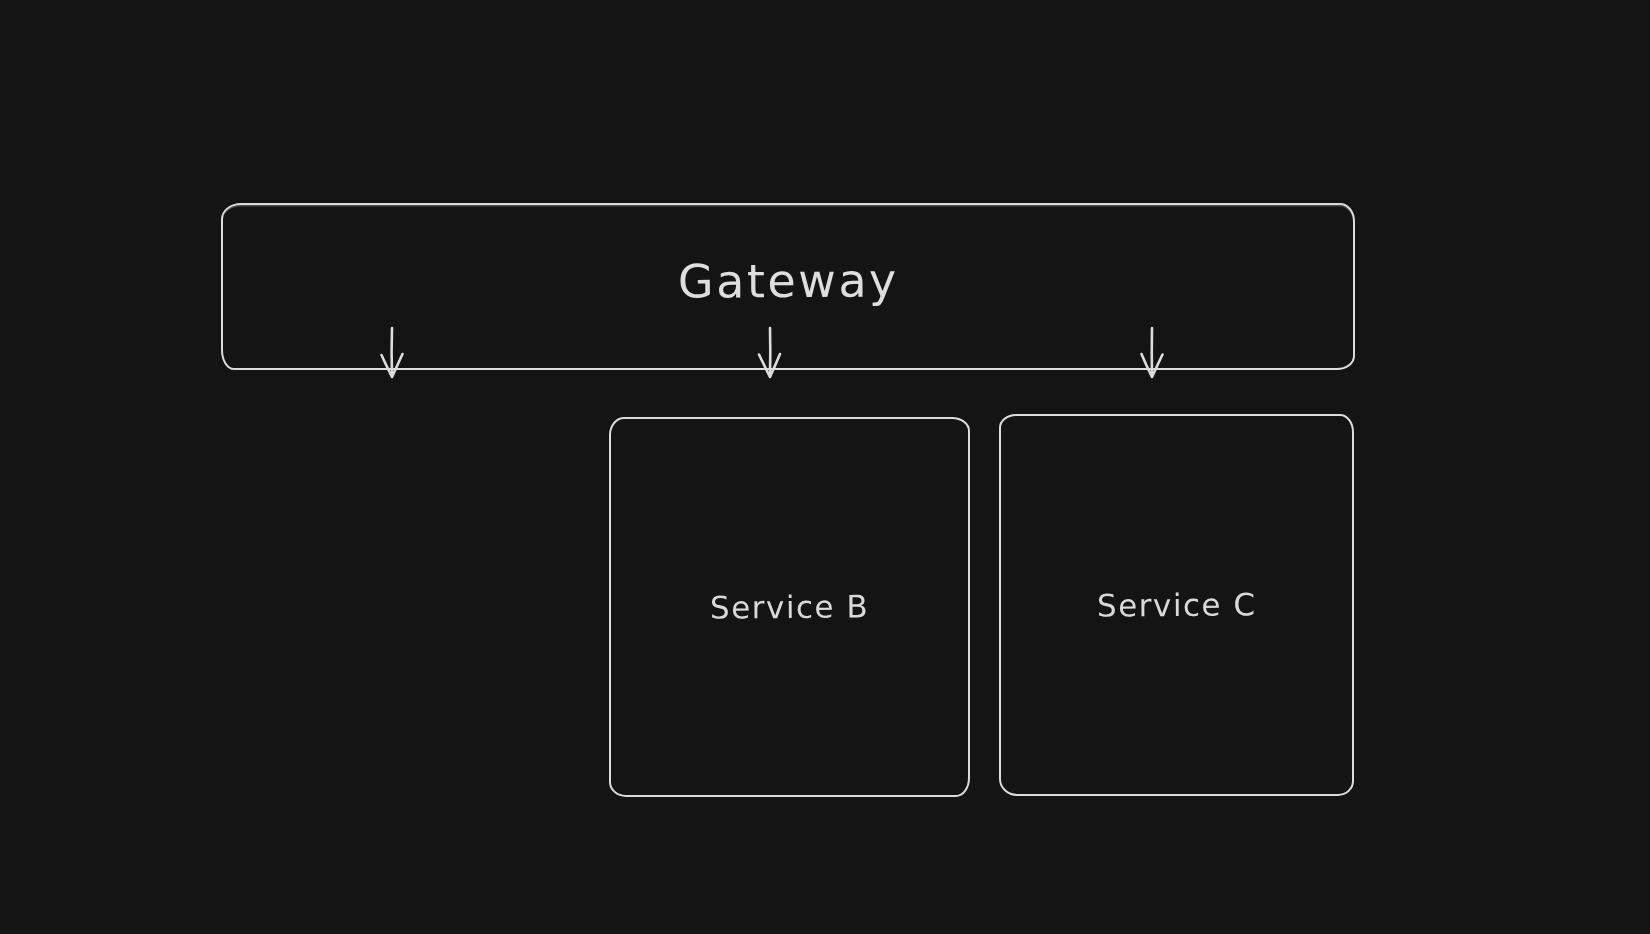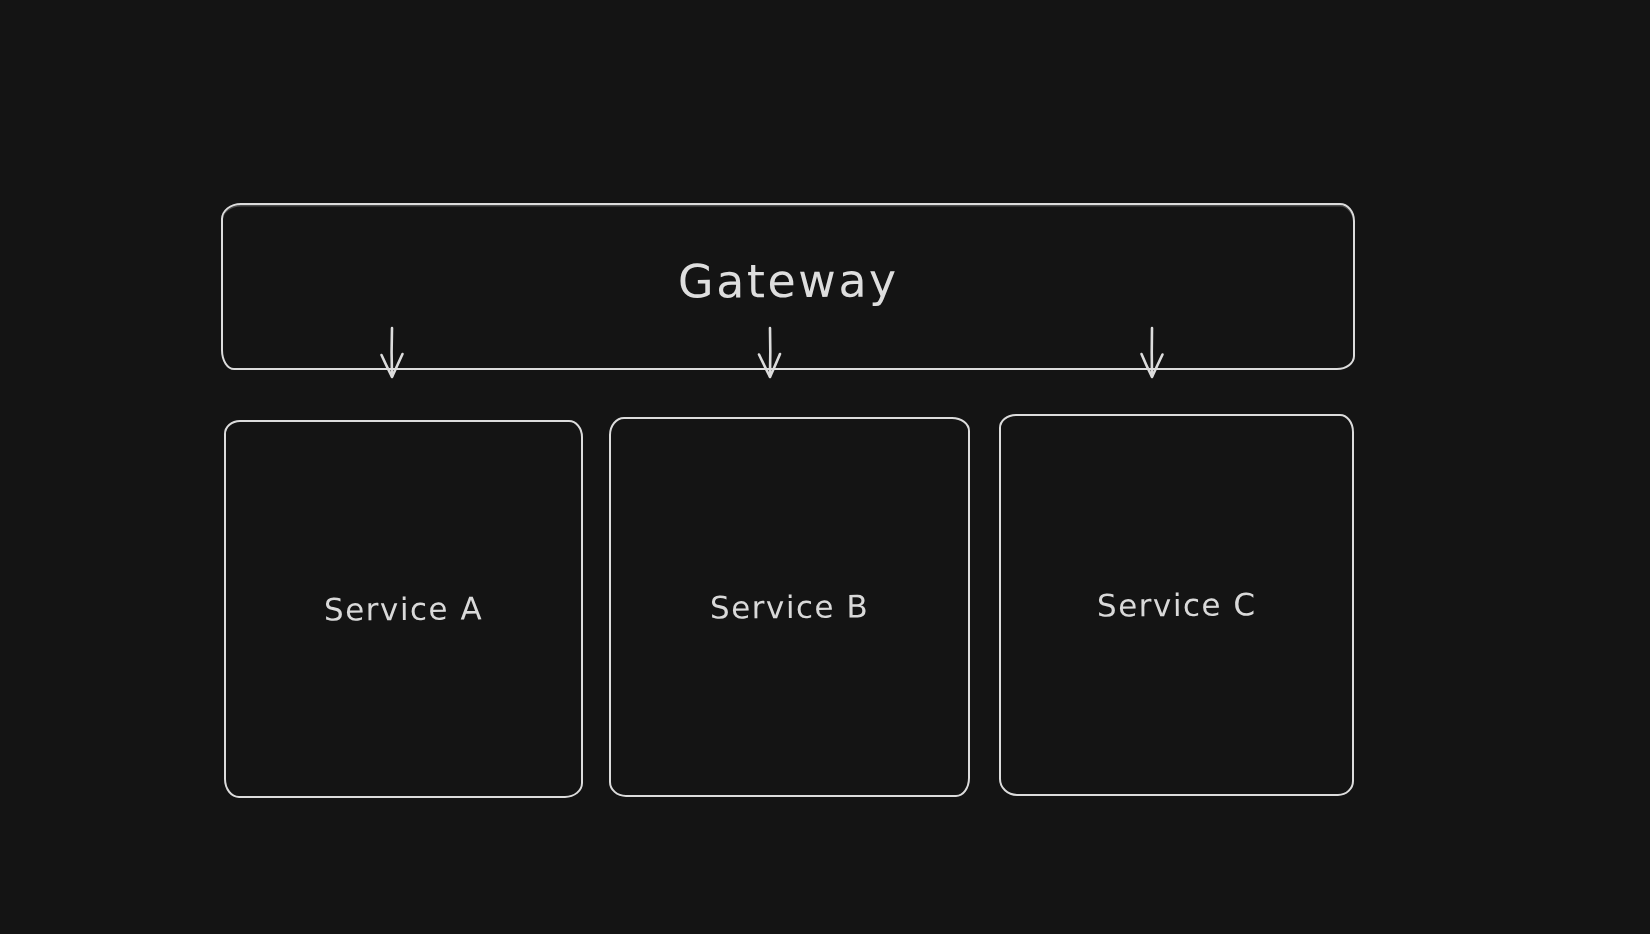--- a/index.html
+++ b/index.html
@@ -91,23 +91,20 @@
   <svg class="arrow arrow-2" viewBox="0 0 44 54" aria-label="gateway to service B connector">
     <path d="M22 2 Q22.6 26 22 50"></path>
     <path d="M11 28.5 Q16.5 40 22 51 M32 28 Q27 40 22 51"></path>
   </svg>
 
   <svg class="arrow arrow-3" viewBox="0 0 44 54" aria-label="gateway to service C connector">
     <path d="M22 2 Q21.5 26 22 50"></path>
     <path d="M11.5 28 Q16.5 40 22 51 M32.5 28.5 Q27 40 22 51"></path>
   </svg>
 
-  <div class="box service-a">
-    <span class="label">Service A</span>
-  </div>
 
   <div class="box service-c">
     <span class="label">Service C</span>
   </div>
 
   <div class="box service-b">
     <span class="label">Service B</span>
   </div>
 
 </div>

